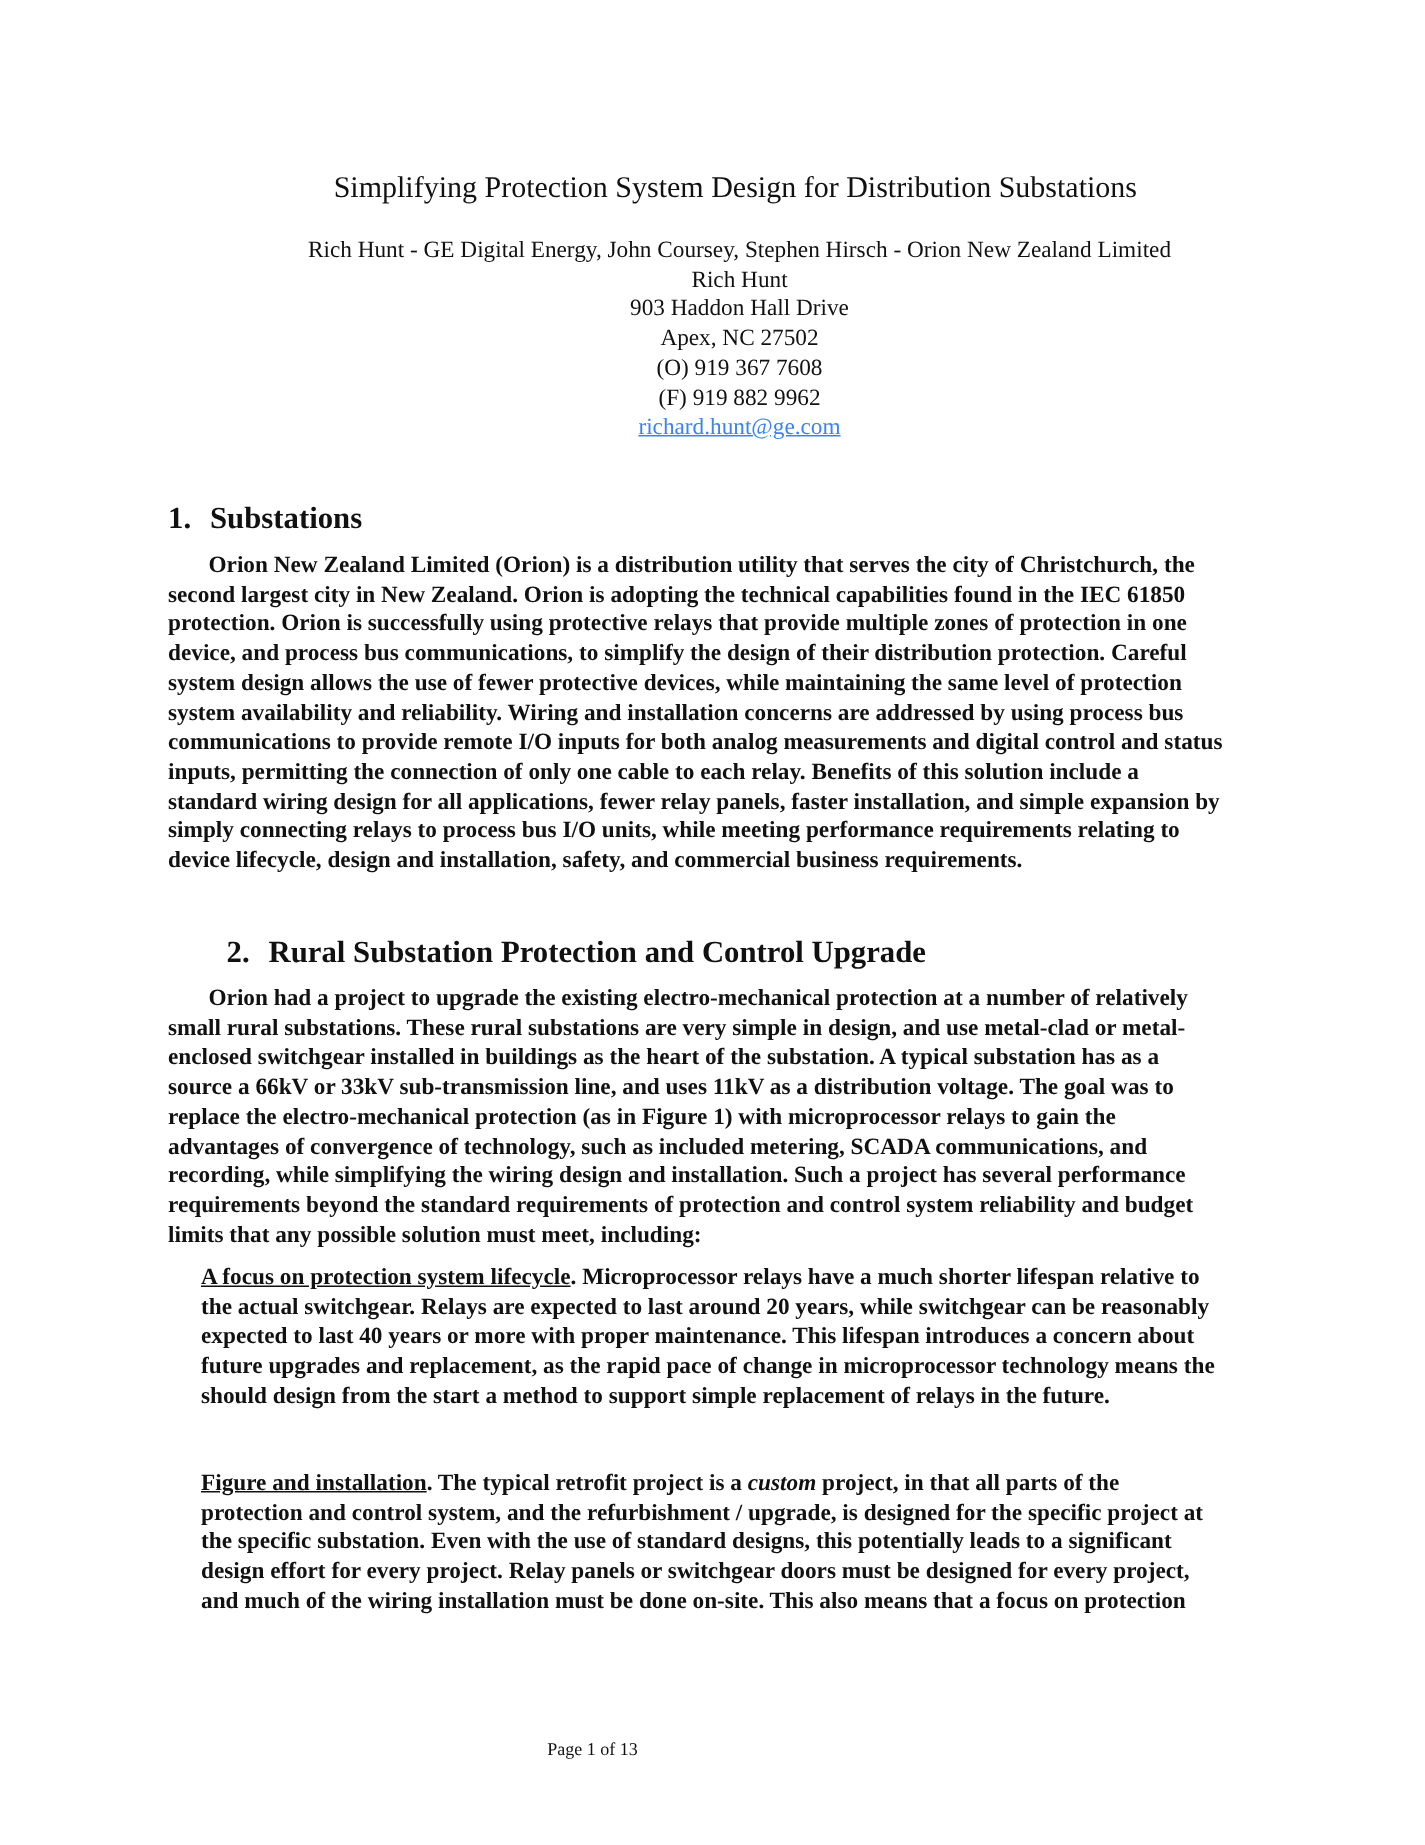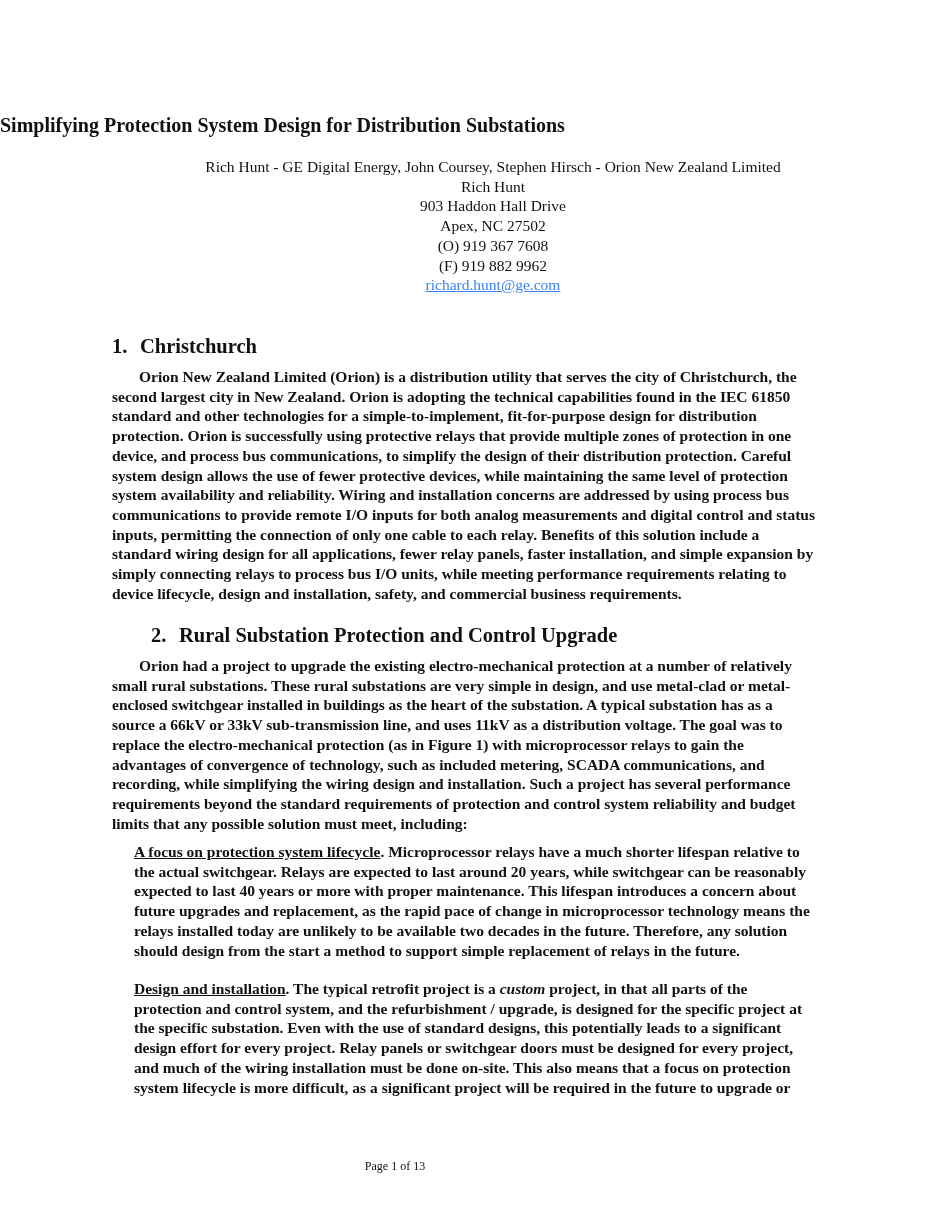--- a/index.html
+++ b/index.html
@@ -1,20 +1,20 @@
 <!DOCTYPE html>
 <html><head>
 <meta charset="utf-8">
 <style>
   html, body { margin: 0; padding: 0; background: #ffffff; }
   body { width: 950px; height: 1230px; position: relative; overflow: hidden;
          font-family: "Liberation Serif", "DejaVu Serif", serif; color: #111111; }
   .page { position: absolute; left: 0; top: 0; width: 950px; height: 1230px; }
-  .title { position: absolute; top: 113px; left: 0; width: 758px; text-align: left;
-           font-weight: bold; font-size: 20px; line-height: 24px; }
+  .title { position: absolute; top: 113px; left: 0; width: 758px; text-align: right;
+           font-weight: normal; font-size: 20px; line-height: 24px; }
   .authors { position: absolute; top: 157px; left: 0; width: 950px; text-align: center;
              font-size: 15.5px; line-height: 19.7px; }
   .authors div { white-space: nowrap; padding-left: 36px; }
   .email { color: #3b82f6; text-decoration: underline; }
   .h { position: absolute; left: 112px; font-weight: bold; font-size: 20.5px; line-height: 24px; white-space: nowrap; }
   .h .num { display: inline-block; width: 28px; }
   .para { position: absolute; left: 112px; font-size: 15.5px; line-height: 19.7px; font-weight: bold; }
   .para.ind { left: 134px; }
   .line { white-space: nowrap; }
   .line.first { text-indent: 27px; }
@@ -32,27 +32,26 @@
     <div>Rich Hunt - GE Digital Energy,  John Coursey, Stephen Hirsch  - Orion New Zealand Limited</div>
     <div>Rich Hunt</div>
     <div>903 Haddon Hall Drive</div>
     <div>Apex, NC 27502</div>
     <div>(O) 919 367 7608</div>
     <div>(F) 919 882 9962</div>
     <div><span class="email">richard.hunt@ge.com</span></div>
   </div>
 
   <div class="h" style="top:334px;">
-    <span class="num">1.</span><span>Christchurch</span>
+    <span class="num">1.</span><span>Substations</span>
   </div>
 
   <div class="para" style="top:367px;">
     <div class="line first">Orion New Zealand Limited (Orion) is a distribution utility that serves the city of Christchurch, the</div>
     <div class="line">second largest city in New Zealand.  Orion is adopting the technical capabilities found in the IEC 61850</div>
-    <div class="line">standard and other technologies for a simple-to-implement, fit-for-purpose design for distribution</div>
     <div class="line">protection. Orion is successfully using protective relays that provide multiple zones of protection in one</div>
     <div class="line">device, and process bus communications, to simplify the design of their distribution protection.  Careful</div>
     <div class="line">system design allows the use of fewer protective devices, while maintaining the same level of protection</div>
     <div class="line">system availability and reliability.  Wiring and installation concerns are addressed by using process bus</div>
     <div class="line">communications to provide remote I/O inputs for both analog measurements and digital control and status</div>
     <div class="line">inputs, permitting the connection of only one cable to each relay.  Benefits of this solution include a</div>
     <div class="line">standard wiring design for all applications, fewer relay panels, faster installation, and simple expansion by</div>
     <div class="line">simply connecting relays to process bus I/O units, while meeting performance requirements relating to</div>
     <div class="line">device lifecycle, design and installation, safety, and commercial business requirements.</div>
   </div>
@@ -73,29 +72,27 @@
     <div class="line">limits that any possible solution must meet, including:</div>
   </div>
 
   <div class="para ind" style="top:842px;">
     <div class="line">
       <span class="u">A focus on protection system lifecycle</span><span>. Microprocessor relays have a much shorter lifespan relative to</span>
     </div>
     <div class="line">the actual switchgear. Relays are expected to last around 20 years, while switchgear can be reasonably</div>
     <div class="line">expected to last 40 years or more with proper maintenance. This lifespan introduces a concern about</div>
     <div class="line">future upgrades and replacement, as the rapid pace of change in microprocessor technology means the</div>
-    <div class="line">relays installed today are unlikely to be available two decades in the future. Therefore, any solution</div>
     <div class="line">should design from the start a method to support simple replacement of relays in the future.</div>
   </div>
 
   <div class="para ind" style="top:979px;">
     <div class="line">
-      <span class="u">Design and installation</span><span>. The typical retrofit project is a </span><i>custom</i><span> project, in that all parts of the</span>
+      <span class="u">Figure and installation</span><span>. The typical retrofit project is a </span><i>custom</i><span> project, in that all parts of the</span>
     </div>
     <div class="line">protection and control system, and the refurbishment / upgrade, is designed for the specific project at</div>
     <div class="line">the specific substation. Even with the use of standard designs, this potentially leads to a significant</div>
     <div class="line">design effort for every project. Relay panels or switchgear doors must be designed for every project,</div>
     <div class="line">and much of the wiring installation must be done on-site. This also means that a focus on protection</div>
-    <div class="line">system lifecycle is more difficult, as a significant project will be required in the future to upgrade or</div>
   </div>
 
   <div class="footer">Page 1 of 13</div>
 </div>
 
 </body></html>

